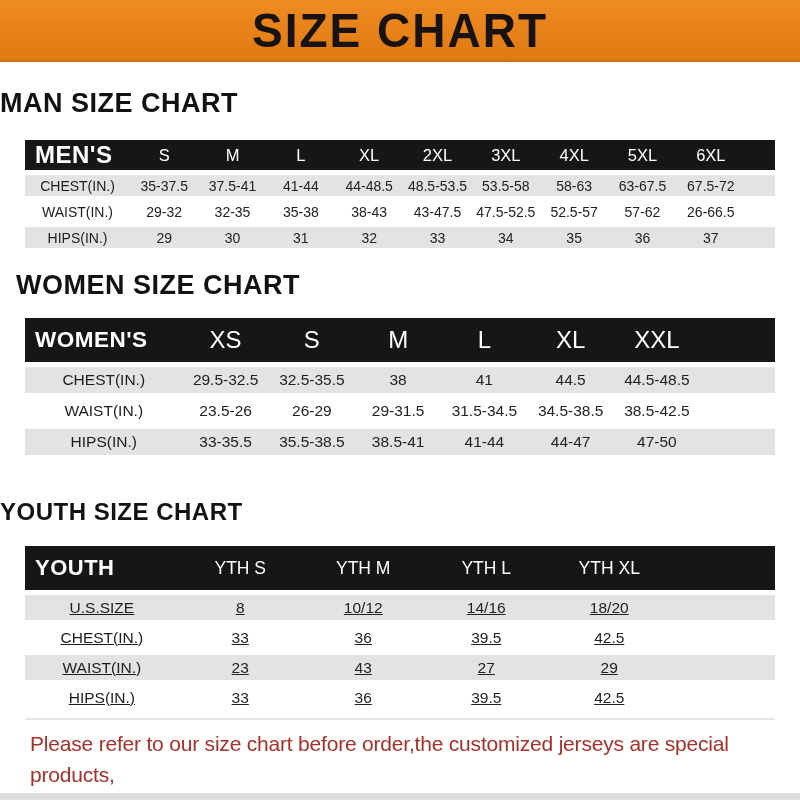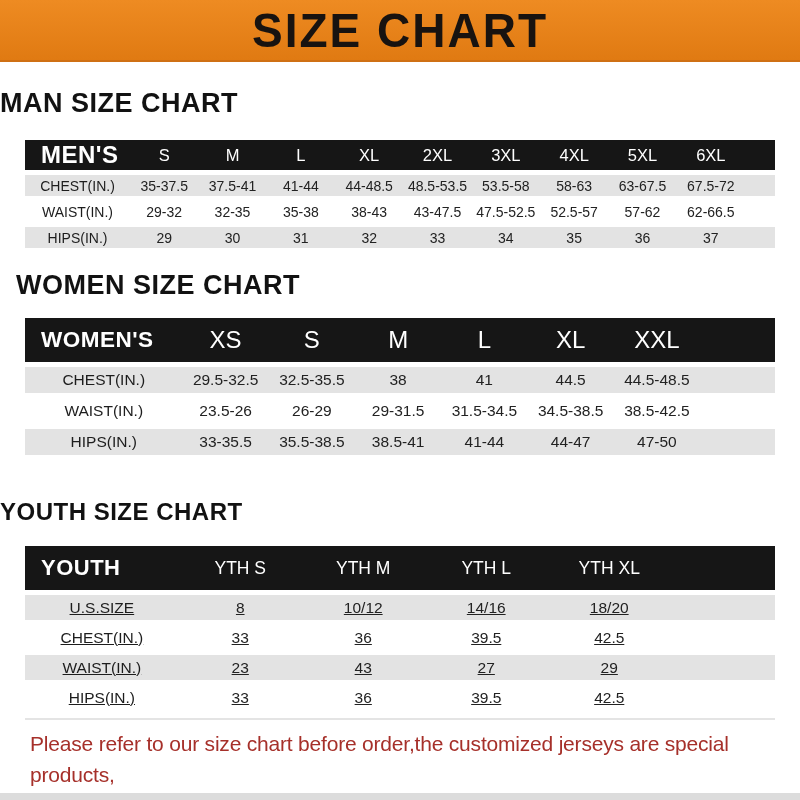--- a/index.html
+++ b/index.html
@@ -29,21 +29,21 @@
   
   table.size-table {
     width:750px; margin:0 auto; table-layout:fixed;
     border-collapse:separate; border-spacing:0 5px;
   }
   tr.head th {
     background:#161616; color:#ffffff; font-weight:500;
     text-align:center; overflow:hidden; white-space:nowrap;
   }
   tr.head th.lbl {
-    text-align:left; padding-left:16px; font-weight:800; letter-spacing:0.5px;
+    text-align:left; padding-left:10px; font-weight:800; letter-spacing:0.5px;
   }
   td { text-align:center; color:#222222; overflow:hidden; white-space:nowrap; }
   td.lbl { color:#1d1d1d; }
   tr.g td { background:#e3e3e3; }
   tr.w td { background:#ffffff; }
   
   .men-table tr.head th { height:30px; font-size:16.5px; }
   .men-table tr.head th.lbl { font-size:24px; }
   .men-table td { height:21px; font-size:14px; }
   
@@ -123,21 +123,21 @@
     <tr class="w">
       <td class="lbl">WAIST(IN.)</td>
       <td>29-32</td>
       <td>32-35</td>
       <td>35-38</td>
       <td>38-43</td>
       <td>43-47.5</td>
       <td>47.5-52.5</td>
       <td>52.5-57</td>
       <td>57-62</td>
-      <td>62-66.5</td>
+      <td>26-66.5</td>
       <td></td>
     </tr>
     <tr class="g">
       <td class="lbl">HIPS(IN.)</td>
       <td>29</td>
       <td>30</td>
       <td>31</td>
       <td>32</td>
       <td>33</td>
       <td>34</td>

